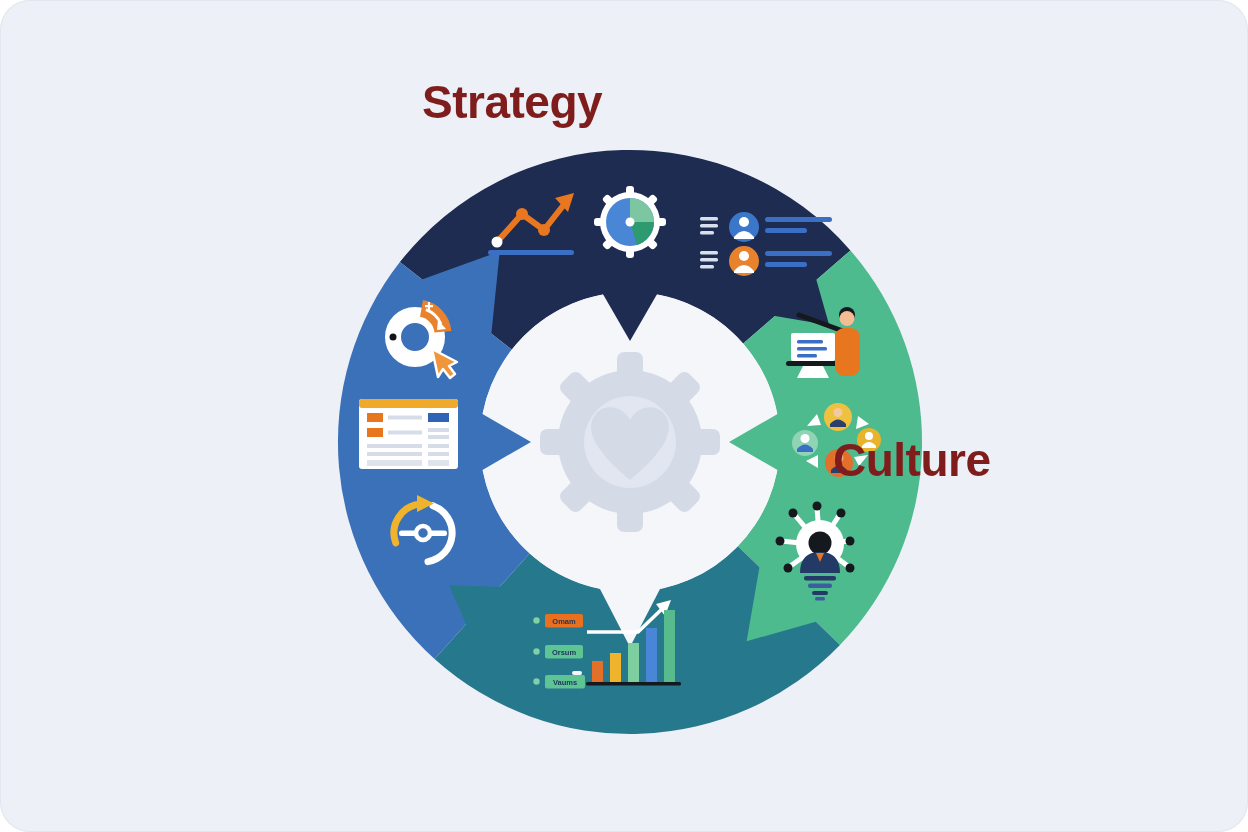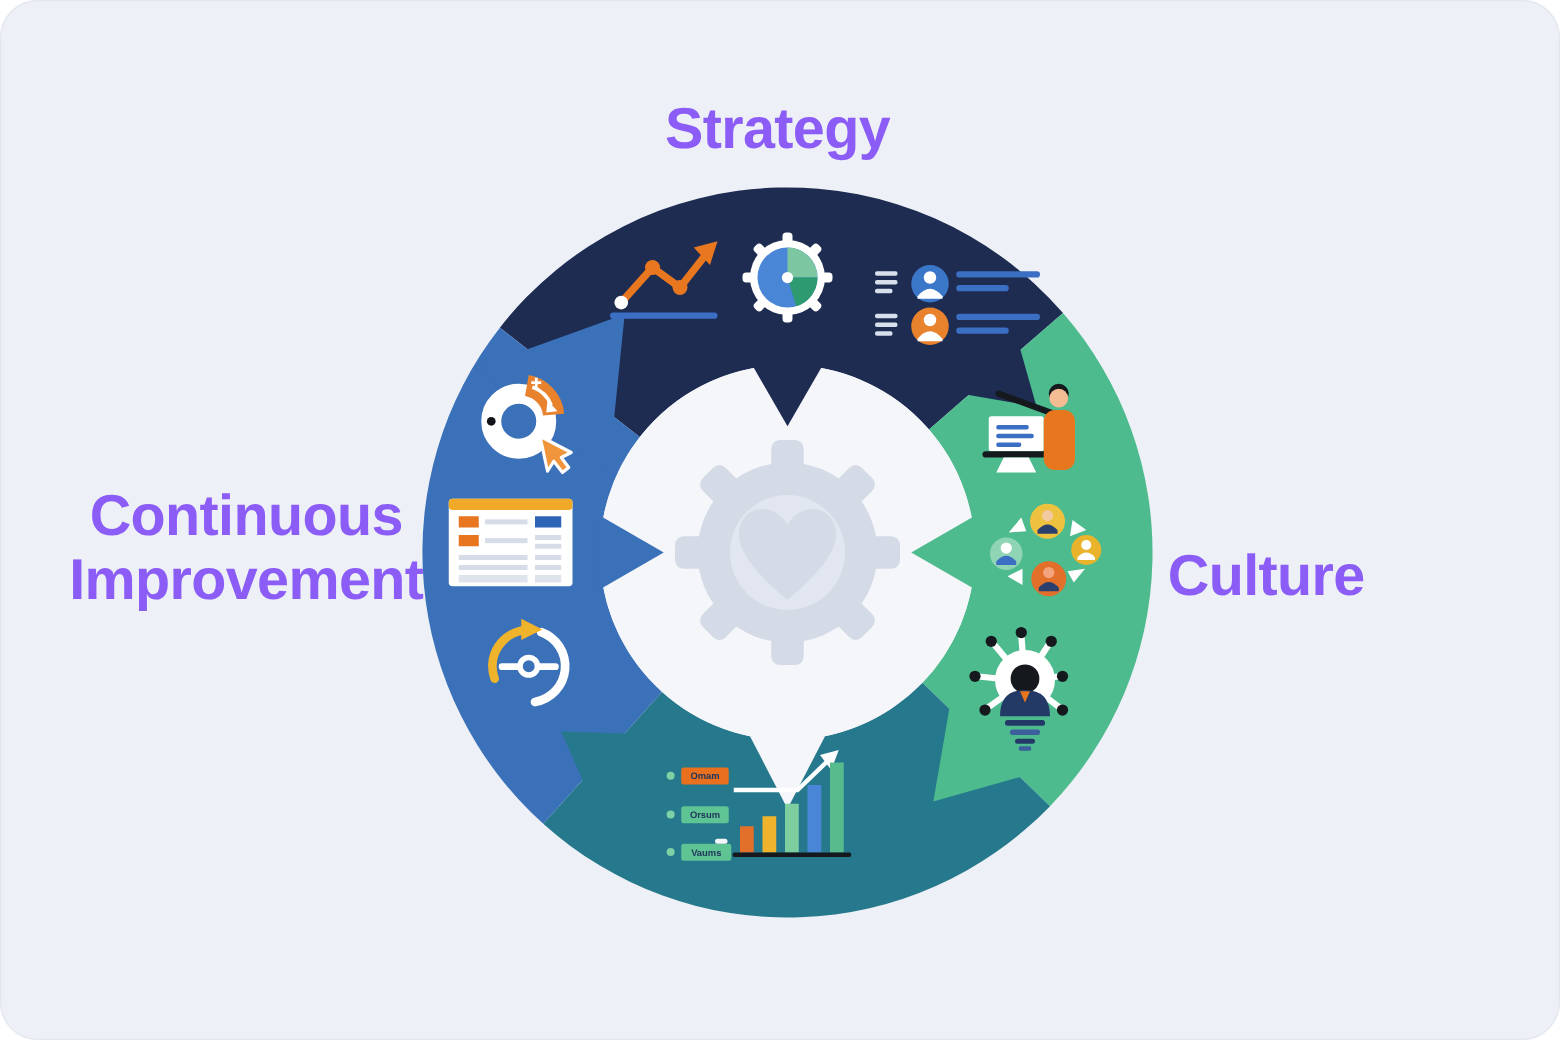--- a/index.html
+++ b/index.html
@@ -1,19 +1,19 @@
 <!DOCTYPE html>
 <html><head>
 <meta charset="utf-8">
 <style>
   html,body{margin:0;padding:0;background:#ffffff;}
   .stage{position:relative;width:1248px;height:832px;font-family:"Liberation Sans",sans-serif;overflow:hidden;}
   .card{position:absolute;inset:0;background:#EDF0F6;border-radius:30px;box-shadow:inset 0 0 0 1px #e2e6ee;}
   .stage-svg{position:absolute;left:0;top:0;}
-  .seg-label{position:absolute;color:#8b5cf6;font-weight:700;font-size:46px;letter-spacing:-0.5px;text-align:center;line-height:1.1;}
+  .seg-label{position:absolute;color:#7f1d1d;font-weight:700;font-size:46px;letter-spacing:-0.5px;line-height:1.1;}
   .lbl-strategy{left:422px;top:77px;width:400px;}
   .lbl-culture{left:833px;top:435px;width:360px;}
   .lbl-execution{left:442px;top:746px;width:360px;}
   .lbl-ci{left:32px;top:387px;width:330px;}
   .chip-text{font-size:7.5px;font-weight:700;fill:#20375c;}
 </style>
 </head>
 <body>
 
 <div class="stage">
@@ -218,14 +218,13 @@
       <path d="M432.9 505.7 A29 29 0 0 1 428 561.6" fill="none" stroke="#FFFFFF" stroke-width="7" stroke-linecap="round"></path>
       <path d="M395.7 542.9 A29 29 0 0 1 420.5 504.1" fill="none" stroke="#EFB32C" stroke-width="7" stroke-linecap="round"></path>
       <polygon points="417,495 417,512 434,503.5" fill="#EFB32C"></polygon>
       <rect x="399" y="530.5" width="48" height="5.5" rx="2.5" fill="#FFFFFF"></rect>
       <circle cx="423" cy="533" r="7" stroke="#FFFFFF" stroke-width="4.5" fill="#3B71B8"></circle>
     </g>
   </svg>
 
   <div class="seg-label lbl-strategy">Strategy</div>
   <div class="seg-label lbl-culture">Culture</div>
-  <div class="seg-label lbl-ci">Continuous Improvement</div>
 </div>
 
 </body></html>

